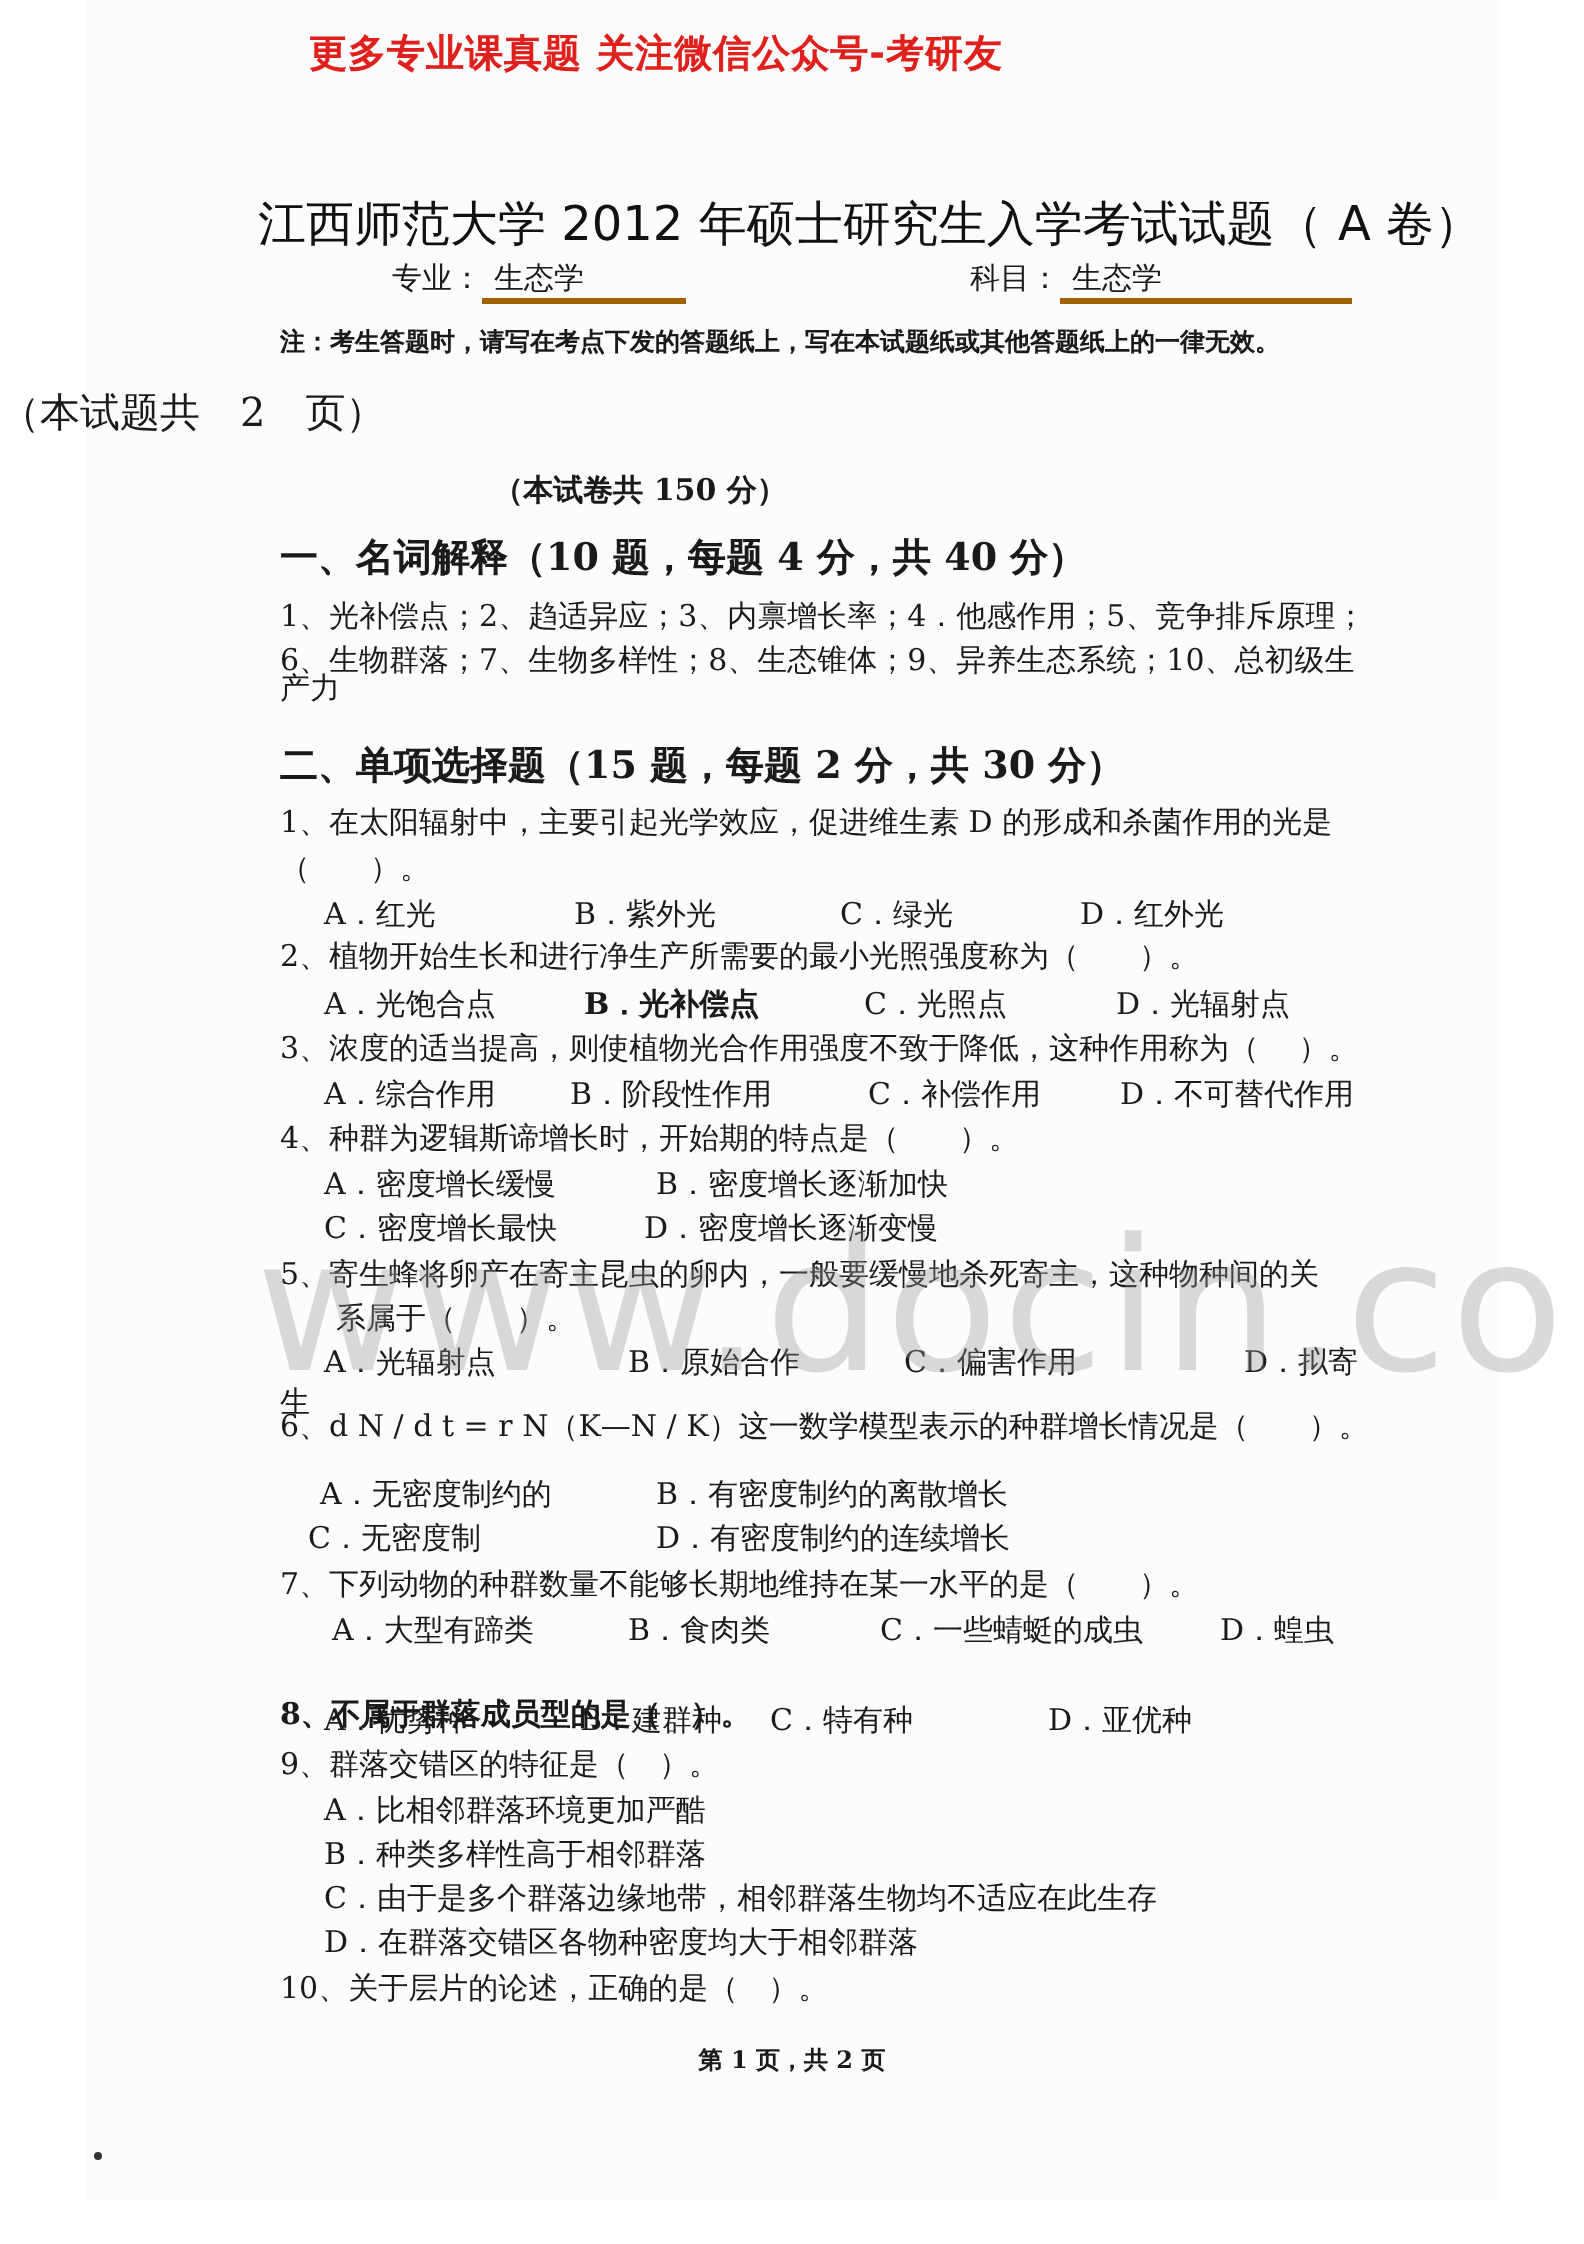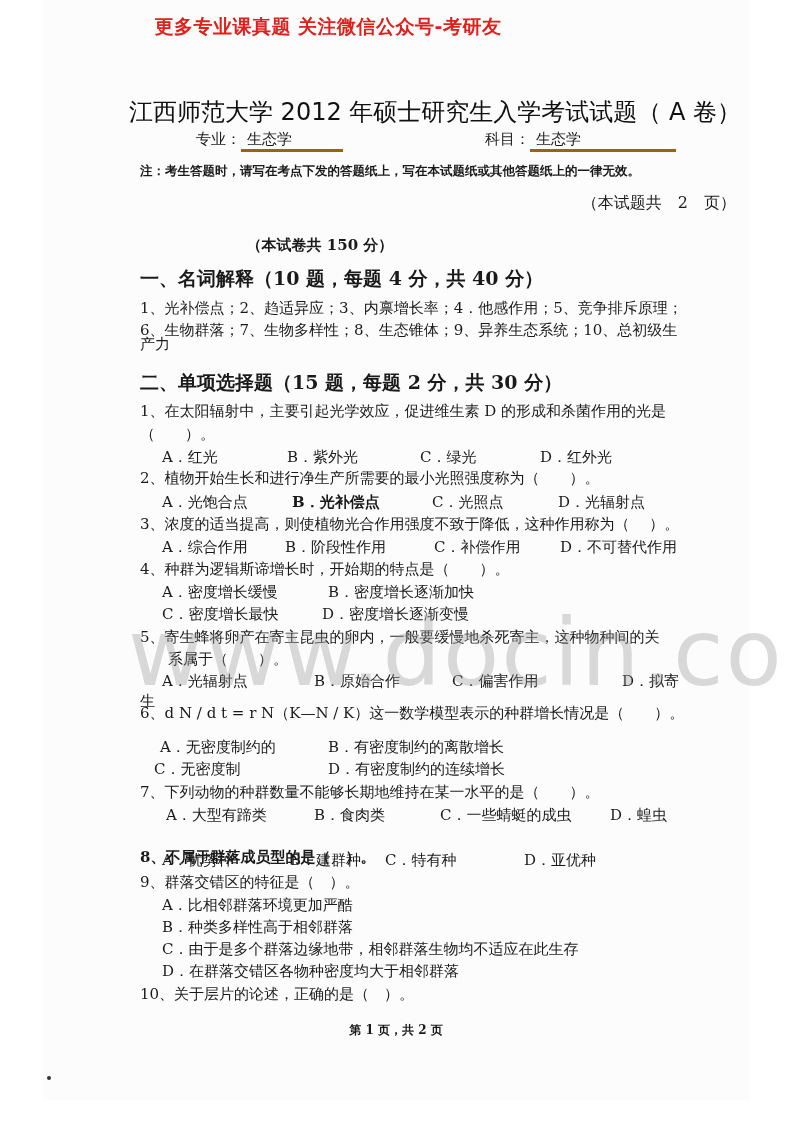--- a/index.html
+++ b/index.html
@@ -20,21 +20,21 @@
   }
   .abs { position: absolute; white-space: nowrap; }
   .title {
     top: 96px; left: 0; width: 792px; text-align: center;
     font-family: "DejaVu Sans", "Liberation Sans", sans-serif;
     font-size: 24px; color: #111; padding-left: 39px;
   }
   .meta { top: 130px; font-size: 15px; font-family: "DejaVu Sans", "Liberation Sans", sans-serif; }
   .meta .val { display: inline-block; border-bottom: 3px solid #a16207; padding: 0 4px 0 6px; }
   .note { top: 163px; left: 140px; font-size: 12.5px; font-weight: bold; }
-  .pages { top: 193px; left: 0; width: 736px; text-align: right; font-size: 16px; }
+  .pages { top: 193px; left: 0; width: 736px; text-align: left; font-size: 20px; }
   .total { top: 236px; left: 0; width: 640px; text-align: center; font-size: 15px; font-weight: bold; }
   .sec { font-size: 19px; font-weight: bold; left: 140px; }
   .line { font-size: 15px; left: 140px; }
   .opt { font-size: 15px; }
   .watermark {
     position: absolute; left: 128px; top: 600px;
     font-family: "DejaVu Sans", "Liberation Sans", sans-serif;
     font-size: 92px; color: rgba(150,150,150,0.35); letter-spacing: 2px;
     pointer-events: none;
   }

